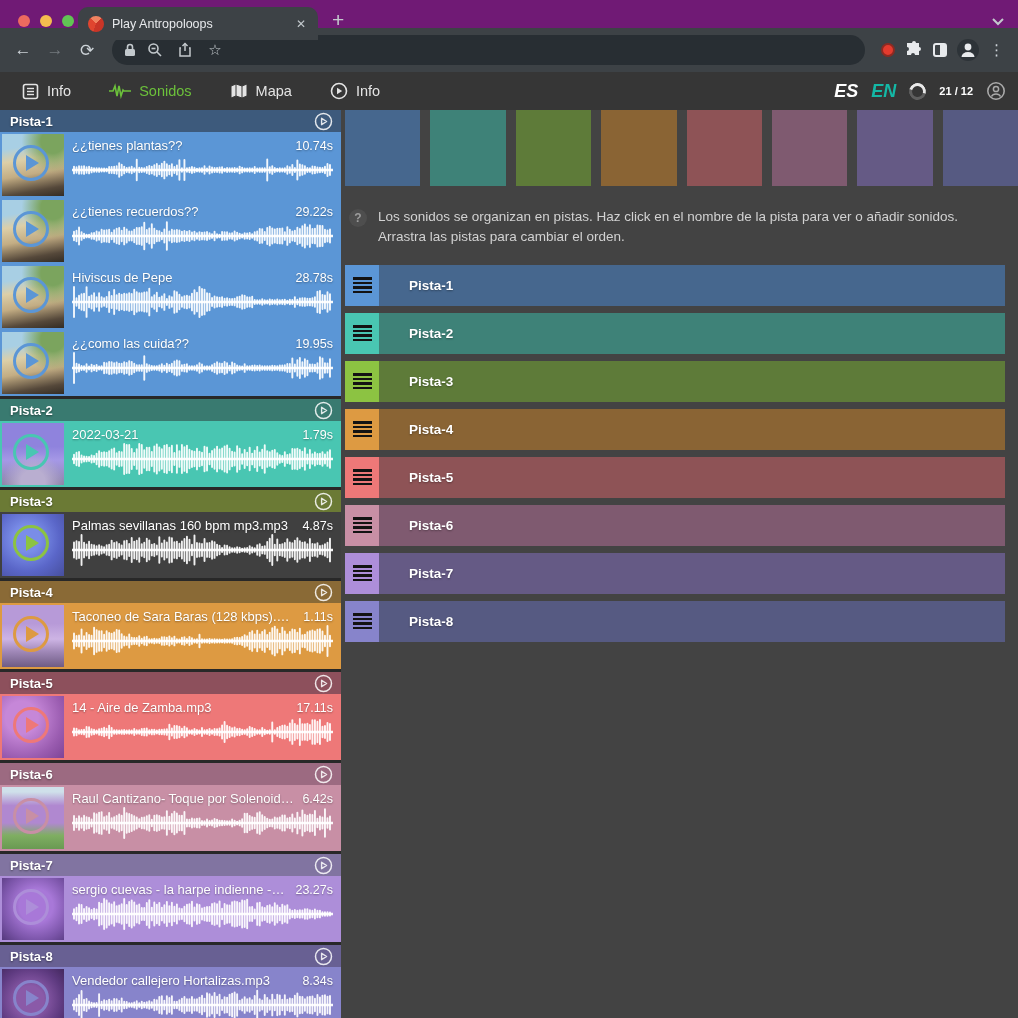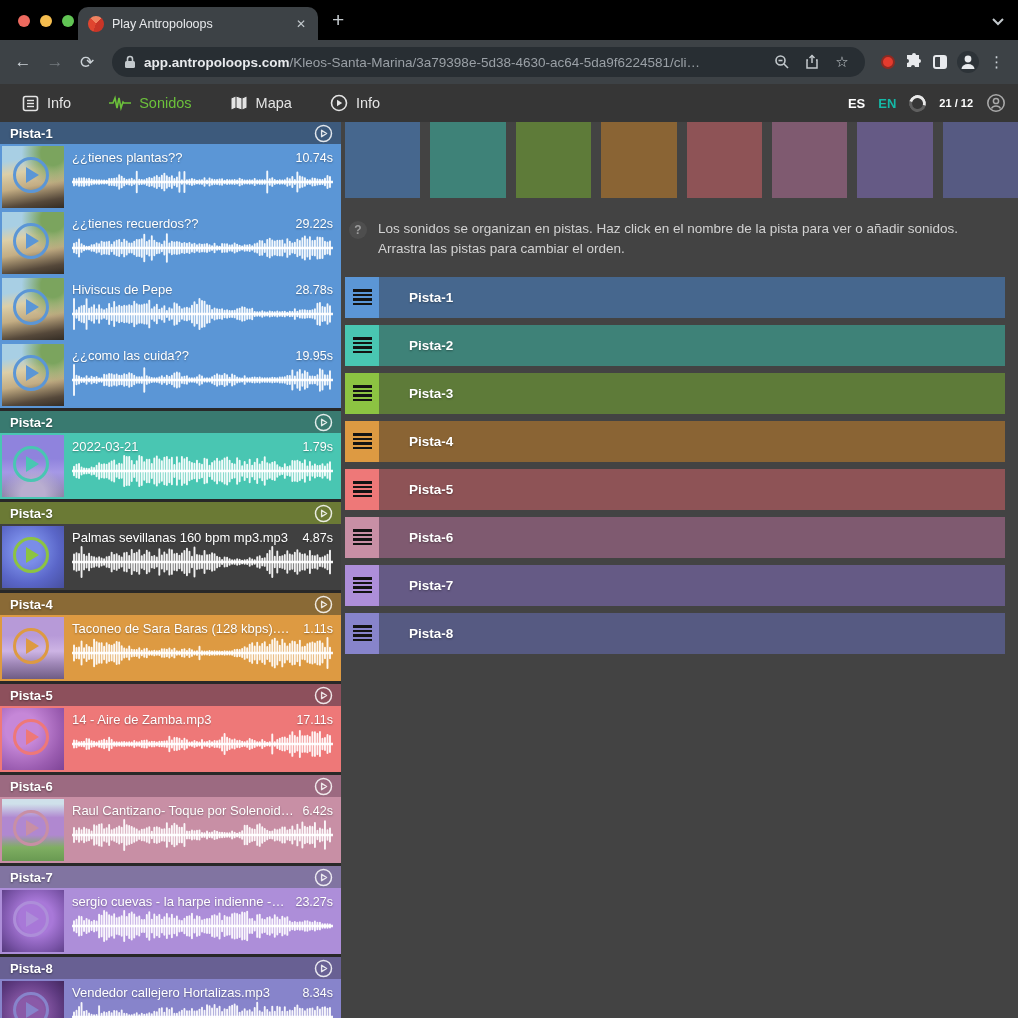--- a/index.html
+++ b/index.html
@@ -1,20 +1,20 @@
 <!DOCTYPE html>
 <html><head>
 <meta charset="utf-8">
 <style>
   html,body{margin:0;padding:0;width:1018px;height:1018px;overflow:hidden;
     font-family:"Liberation Sans",sans-serif;background:#434343;}
   *{box-sizing:border-box;}
 
   
-  .tabstrip{position:relative;height:40px;background:#000000;padding-left:40px;}
+  .tabstrip{position:relative;height:28px;background:#701a75;padding-left:40px;}
   .lights{position:absolute;left:18px;top:15px;display:flex;gap:10px;}
   .light{width:12px;height:12px;border-radius:50%;}
   .light.red{background:#ed6a5f;} .light.yellow{background:#f5bd4f;} .light.green{background:#61c454;}
   .tab{position:absolute;left:78px;top:7px;width:240px;height:33px;background:#3d4246;
     border-radius:10px 10px 0 0;display:flex;align-items:center;padding:0 10px;gap:8px;}
   .favicon{width:16px;height:16px;border-radius:50%;
     background:conic-gradient(from 200deg,#e0452f 0 120deg,#ef8361 120deg 200deg,#c93527 200deg 360deg);}
   .tab-title{flex:1;font-size:12.5px;color:#e8eaed;white-space:nowrap;overflow:hidden;}
   .tab-close{color:#c3c9cd;font-size:12px;cursor:default;padding:2px;}
   .newtab{position:absolute;left:332px;top:8px;color:#c3c9cd;font-size:21px;font-weight:300;line-height:24px;}
@@ -49,21 +49,21 @@
     background:#1f9e8e;border:2px solid #d8efe8;}
   .crumb{position:absolute;left:10px;top:9px;display:flex;align-items:baseline;gap:9px;color:#fff;
     text-shadow:0 1px 3px rgba(0,0,0,.8);white-space:nowrap;}
   .crumb .t{font-size:15px;font-weight:bold;}
   .crumb .sep{font-size:13px;opacity:.9;font-weight:bold;}
   .crumb .s{font-size:15px;font-weight:bold;}
   .appnav{display:flex;align-items:center;gap:38px;margin-left:22px;}
   .nav-item{display:flex;align-items:center;gap:8px;color:#e4e4e4;font-size:14.5px;}
   .nav-item.active{color:#6cc13b;}
   .appbar-right{margin-left:auto;display:flex;align-items:center;gap:13px;padding-right:12px;}
-  .lang{font-size:13px;font-weight:bold;color:#fff;}
+  .lang{font-size:18px;font-weight:bold;color:#fff;font-style:italic;}
   .lang.off{color:#14b8a6;}
   .spinner{width:17px;height:17px;border-radius:50%;border:3px solid #5f5f5f;
     border-top-color:#e9e9e9;border-right-color:#e9e9e9;transform:rotate(-30deg);}
   .counter{font-size:11px;font-weight:bold;color:#fff;white-space:nowrap;}
 
   
   .content{display:flex;height:940px;}
   aside{width:341px;flex:none;background:#282828;overflow:hidden;}
   .track-block{margin-bottom:3px;}
   .track-header{height:22px;display:flex;align-items:center;justify-content:space-between;
@@ -130,21 +130,20 @@
 
 <div class="toolbar">
   <div class="navbtn">←</div>
   <div class="navbtn dim">→</div>
   <div class="navbtn">⟳</div>
   <div class="urlbar">
     <svg width="12" height="14" viewBox="0 0 12 14">
       <rect x="1" y="6" width="10" height="7" rx="1.5" fill="#c3c9cd"></rect>
       <path d="M3.5 6 V4 a2.5 2.5 0 0 1 5 0 V6" fill="none" stroke="#c3c9cd" stroke-width="1.6"></path>
     </svg>
-    <div class="url-text"><span class="host">app.antropoloops.com</span><span>/Kleos-Santa-Marina/3a79398e-5d38-4630-ac64-5da9f6224581/cli…</span></div>
     <div class="pill-ico">
       <svg width="16" height="16" viewBox="0 0 16 16">
           <circle cx="6.5" cy="6.5" r="4.5" fill="none" stroke="#c3c9cd" stroke-width="1.6"></circle>
           <line x1="4.5" y1="6.5" x2="8.5" y2="6.5" stroke="#c3c9cd" stroke-width="1.6"></line>
           <line x1="10" y1="10" x2="14" y2="14" stroke="#c3c9cd" stroke-width="1.6"></line>
         </svg>
     </div>
     <div class="pill-ico">
       <svg width="16" height="16" viewBox="0 0 16 16">
           <path d="M4 6 H3 v8 h10 V6 h-1" fill="none" stroke="#c3c9cd" stroke-width="1.5"></path>

